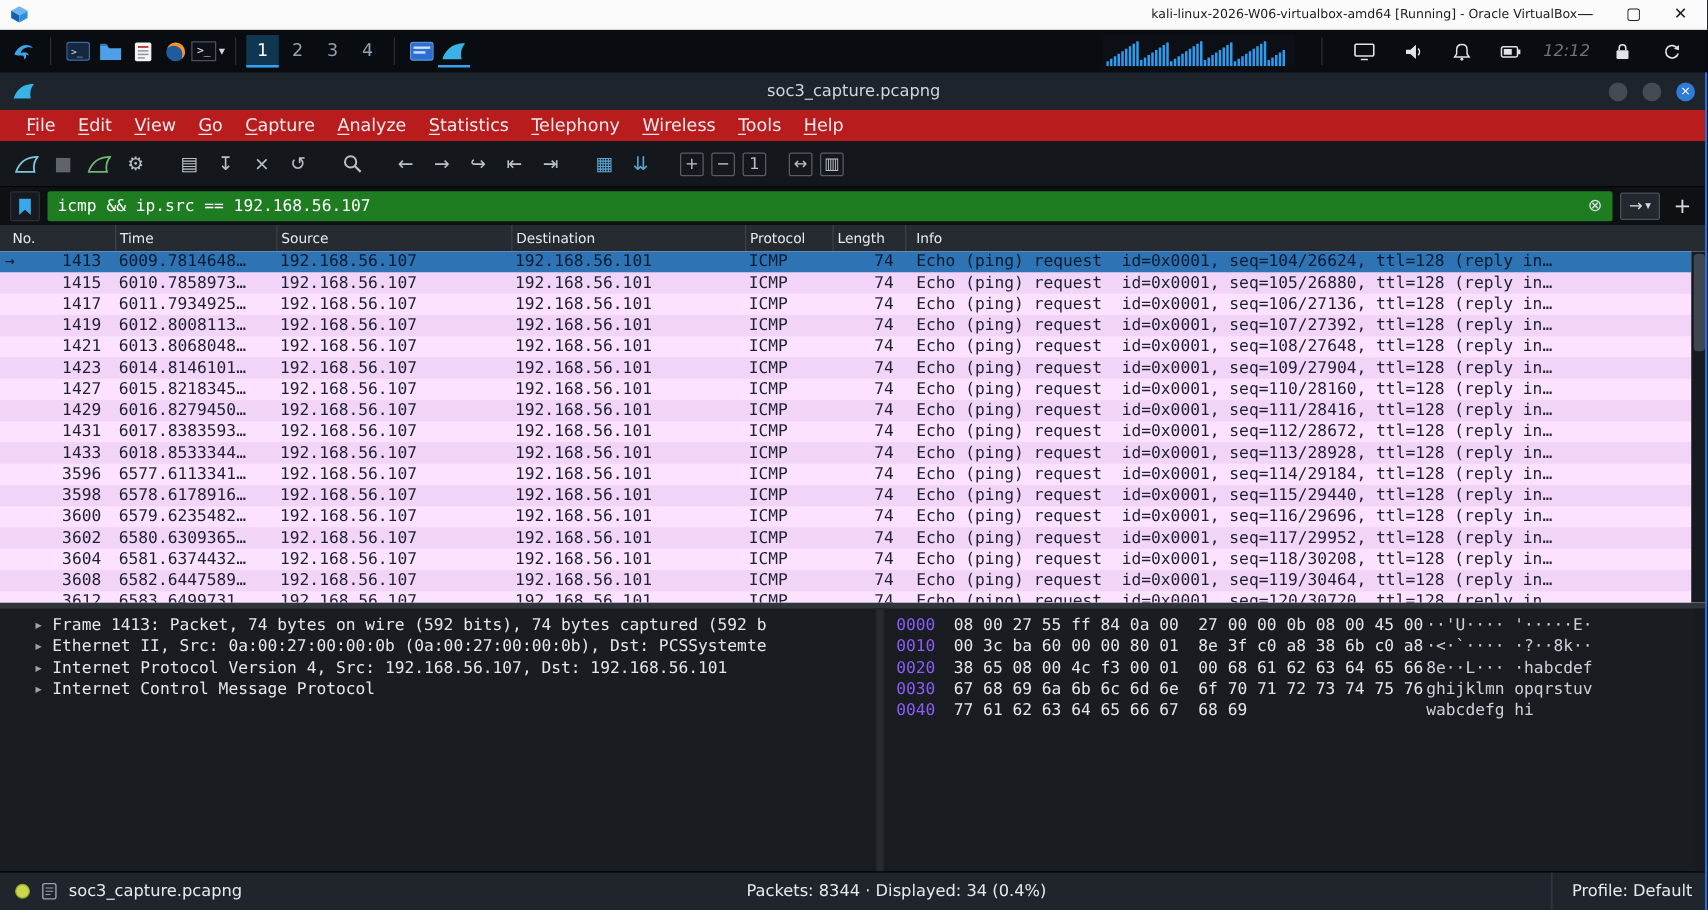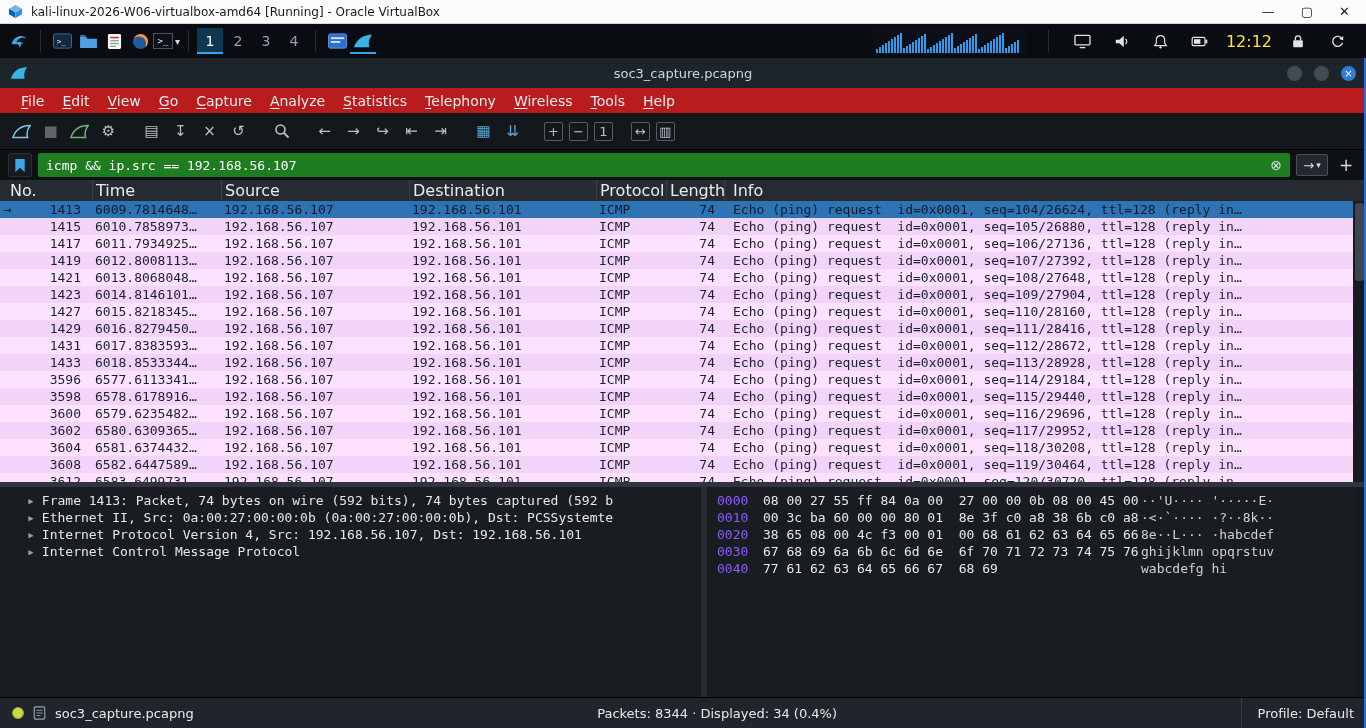--- a/index.html
+++ b/index.html
@@ -3,36 +3,36 @@
 <meta charset="utf-8">
 <style>
   * { margin:0; padding:0; box-sizing:border-box; }
   html,body { background:#000; }
   .screen { position:relative; width:1366px; height:728px; overflow:hidden;
             font-family:"DejaVu Sans", sans-serif; background:#121518; }
 
   
   .vbox-bar { height:24px; background:#fbfbfb; display:flex; align-items:center; padding:0 8px; border-bottom:1px solid #d9d9d9; }
   .vb-logo { width:16px; height:16px; margin-right:7px; display:flex; align-items:center; }
-  .vb-title { font-size:12px; color:#1b1b1b; flex:1; }
+  .vb-title { font-size:10px; color:#1b1b1b; flex:1;text-align:right; }
   .vb-ctrls { display:flex; gap:26px; padding-right:8px; }
   .vb-ctrls span { font-size:13px; color:#222; cursor:default; line-height:1; }
 
   
   .kali { height:34px; background:#090c10; display:flex; align-items:center; padding:0 6px; }
   .ksep { width:1px; height:22px; background:#272e36; margin:0 8px; }
   .kicon { width:26px; height:26px; display:flex; align-items:center; justify-content:center; }
   .kicon svg { display:block; }
   .term-dd { display:flex; align-items:center; gap:2px; color:#cfd6dc; font-size:10px; }
   .term-box { width:20px; height:16px; background:#0d1117; border:1px solid #4a525a; color:#e8eef2; font:9px "DejaVu Sans Mono",monospace; display:flex; align-items:center; justify-content:center; }
   .wsnum { width:26px; height:26px; display:flex; align-items:center; justify-content:center; color:#8fa3b3; font-size:14px; }
   .wsnum.active { color:#fff; background:#0f3752; box-shadow:inset 0 -2px 0 #35a3f2; }
   .task-active { box-shadow:inset 0 -2px 0 #35a3f2; }
   .tray { margin-left:auto; display:flex; align-items:center; gap:13px; padding-right:10px; }
-  .clock { color:#fde047; font-size:16px; }
+  .clock { color:#737373; font-size:13px;font-style:italic; }
   .cpu-wrap { display:flex; align-items:flex-end; height:26px; background:#0c1016; padding:1px 3px; }
 
   
   .wstitle { height:30px; background:#1e242b; display:flex; align-items:center; padding:0 10px; }
   .wstitle .title { position:absolute; left:0; right:0; text-align:center; color:#cfd5db; font-size:13px; pointer-events:none; }
   .wstitle .circles { margin-left:auto; display:flex; gap:12px; z-index:2; }
   .circ { width:15px; height:15px; border-radius:50%; background:#454b53; display:flex; align-items:center; justify-content:center; color:#fff; font-size:10px; }
   .circ.close { background:#2e7cd6; }
 
   .menubar { height:25px; background:#b91c1c; display:flex; align-items:center; padding-left:12px; }
@@ -48,21 +48,21 @@
   .filterbar { height:30px; background:#0e1114; display:flex; align-items:center; padding:0 8px; gap:6px; }
   .fbookmark { width:24px; height:24px; display:flex; align-items:center; justify-content:center; background:#171b20; border:1px solid #2a3037; border-radius:2px; }
   .ffield { flex:1; height:24px; background:#1e7d20; border-radius:2px; display:flex; align-items:center; padding:0 8px; gap:12px; }
   .ffield input { flex:1; background:transparent; border:none; outline:none; color:#fff; font:13px "DejaVu Sans Mono", monospace; }
   .fclear { color:#d9dfe4; font-size:14px; }
   .fapply { width:32px; height:22px; border:1px solid #4a5057; background:#23282e; color:#d6dde2; display:flex; align-items:center; justify-content:center; border-radius:2px; font-size:13px; gap:2px; }
   .fplus { width:24px; text-align:center; color:#d6dde2; font-size:17px; }
 
   
   .pgrid { display:grid; grid-template-columns:93px 129px 188px 187px 70px 58px 1fr; }
-  .plist-header { height:21px; background:#262b31; color:#e8ebee; font-size:16px; align-items:center; }
+  .plist-header { height:21px; background:#262b31; color:#e8ebee; font-size:11px; align-items:center; }
   .hcell { padding:0 2px 0 3px; border-right:1px solid #3a4047; overflow:hidden; white-space:nowrap; height:21px; display:flex; align-items:center; }
   .hcell.first { padding-left:10px; }
   .hcell.info { padding-left:8px; border-right:none; }
   .rows-wrap { position:relative; height:281px; overflow:hidden; background:#e9d4f2; }
   .rows-inner { margin-right:13px; }
   .prow { height:17px; font:13px "DejaVu Sans Mono", monospace; color:#1c2030; align-items:center; }
   .prow.even { background:#fce2ff; }
   .prow.odd { background:#f2d4f8; }
   .prow.selected { background:#2e74b5; color:#071c30; }
   .pcell { padding:0 2px; white-space:pre; overflow:hidden; }

